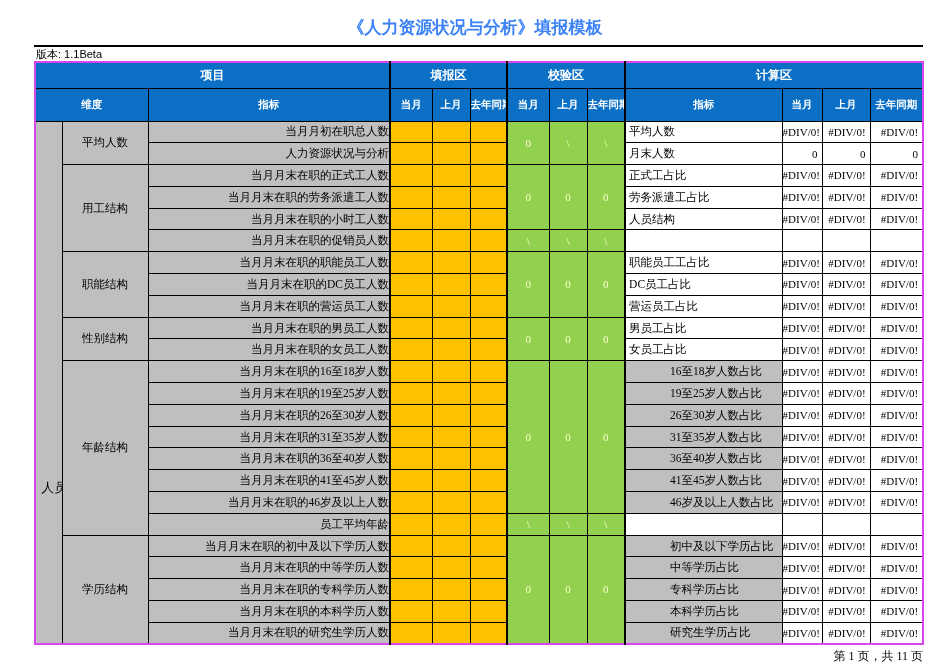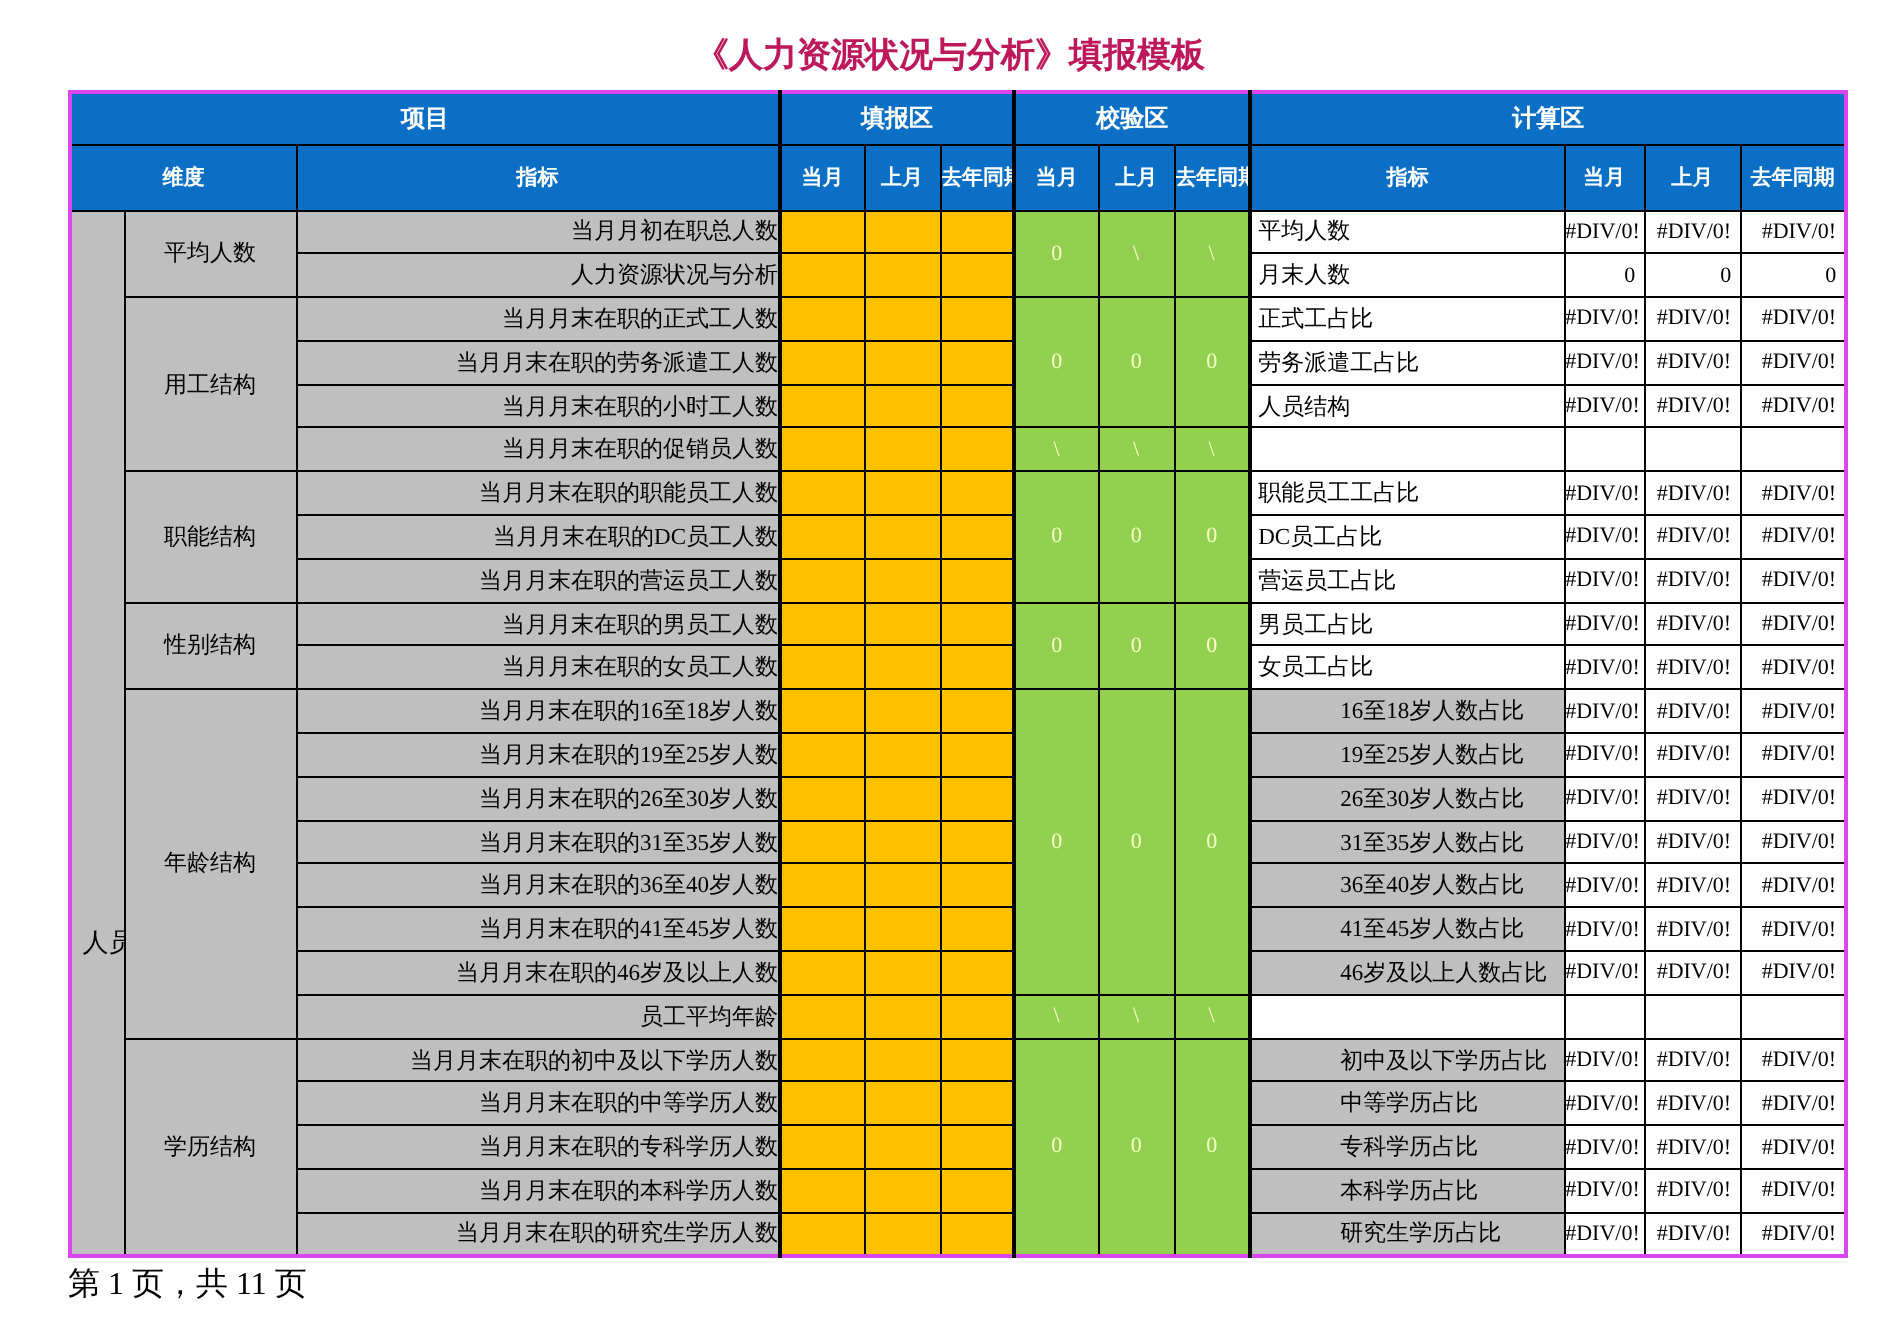--- a/index.html
+++ b/index.html
@@ -2,21 +2,21 @@
 <html style="--header-blue: #0b70c5; --fill-yellow: #ffc000; --check-green: #92d050; --cell-gray: #bfbfbf; --check-text: #ffffcc;"><head>
 <meta charset="utf-8">
 <style>
   html,body{margin:0;padding:0;}
   body{
     width:950px;height:672px;background:#ffffff;position:relative;overflow:hidden;
     font-family:"Liberation Sans", sans-serif;
   }
   .title{
     position:absolute;top:16px;left:0;width:950px;text-align:center;
-    font-family:"Liberation Sans", sans-serif;font-weight:bold;font-size:17px;color:#be185d;
+    font-family:"Liberation Sans", sans-serif;font-weight:bold;font-size:17px;color:#3b82f6;
   }
   .sheet{position:absolute;left:34px;top:45px;width:889px;}
   .version-row{
     border-top:2px solid #000;font-size:11px;line-height:14px;height:14px;
     color:#000;padding-left:2px;font-family:"Liberation Sans", sans-serif;
   }
   table.report{
     border-collapse:collapse;table-layout:fixed;width:889px;
     border:2px solid #d946ef;
   }
@@ -44,30 +44,31 @@
   td.ind-cell{background:var(--cell-gray,#bfbfbf);text-align:right;padding-left:4px;}
   td.fill-cell{background:var(--fill-yellow,#ffc000);}
   td.check-cell{
     background:var(--check-green,#92d050);text-align:center;
     color:var(--check-text,#ffffcc);font-size:11px;
   }
   td.calc-ind{background:#fff;text-align:left;padding-left:3px;}
   td.calc-ind.gray{background:var(--cell-gray,#bfbfbf);padding-left:44px;}
   td.val-cell{background:#fff;text-align:right;padding-right:4px;font-size:11px;}
   .footer{
-    margin-top:3px;text-align:left;font-size:16px;color:#000;
+    margin-top:3px;text-align:right;font-size:12px;color:#000;
     font-family:"Liberation Serif","DejaVu Serif", serif;
   }
 </style>
 </head>
 <body>
 
 <div class="title">《人力资源状况与分析》填报模板</div>
 
 <div class="sheet">
+  <div class="version-row">版本: 1.1Beta</div>
 
   <table class="report">
     <colgroup>
       <col style="width:27px">
         <col style="width:86px">
         <col style="width:242px">
       <col style="width:42px">
         <col style="width:38px">
         <col style="width:37px">
       <col style="width:42px">

